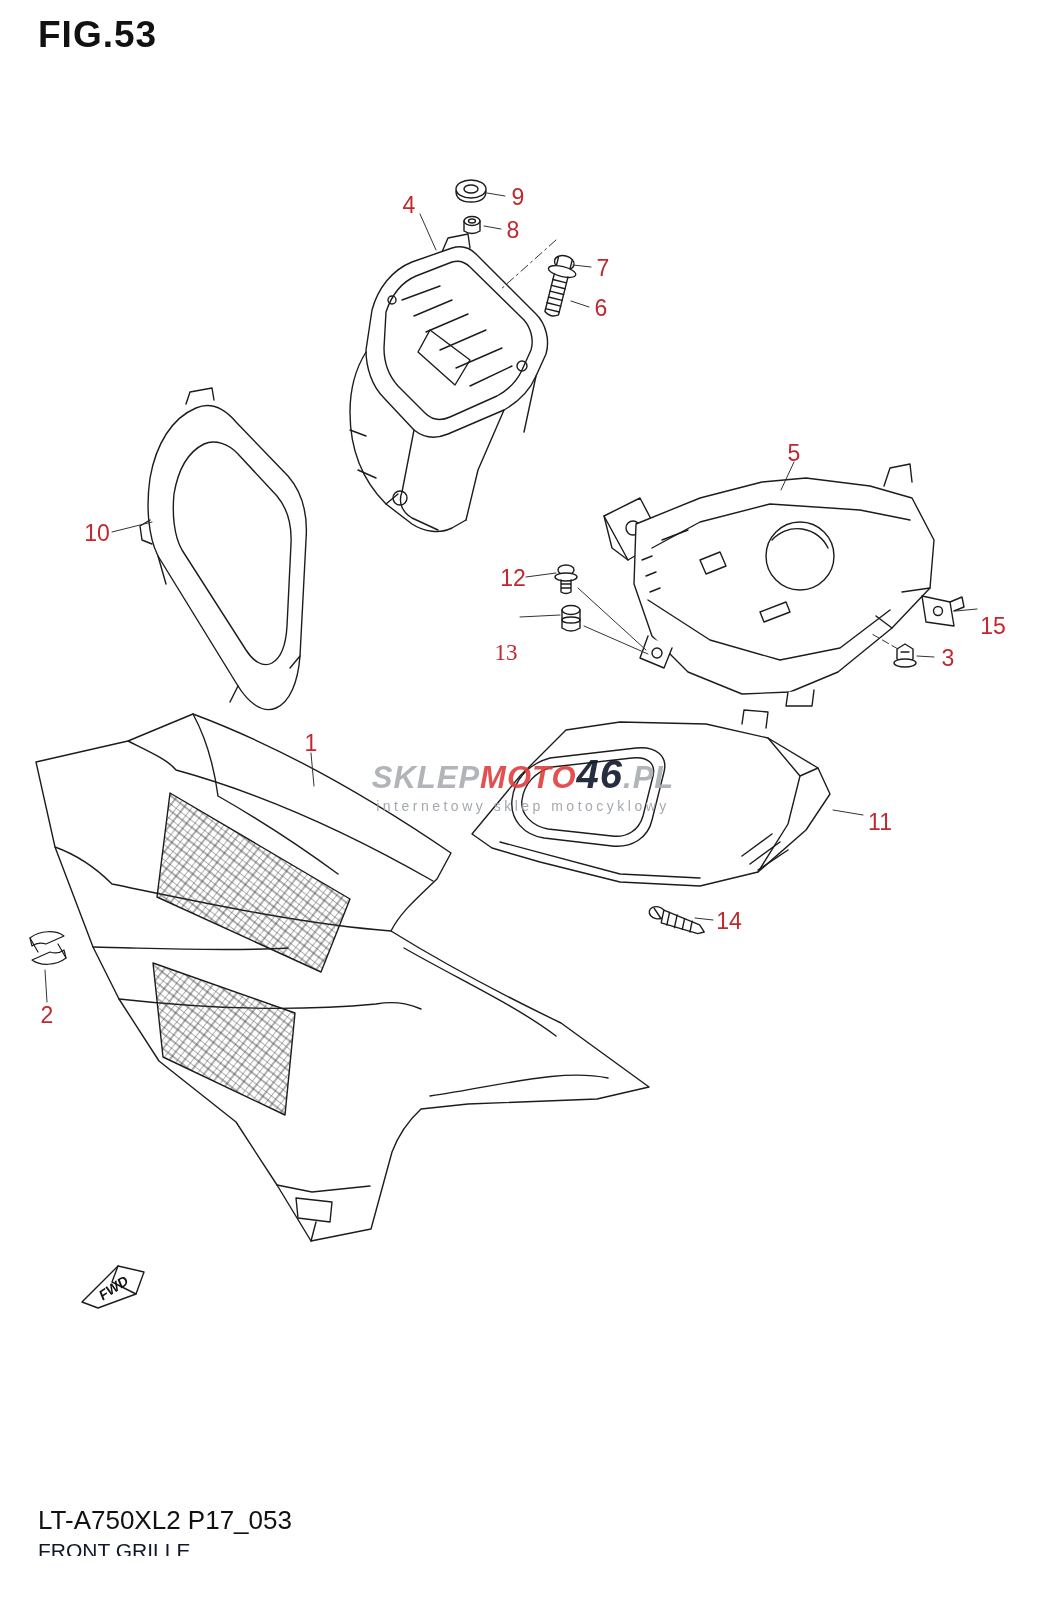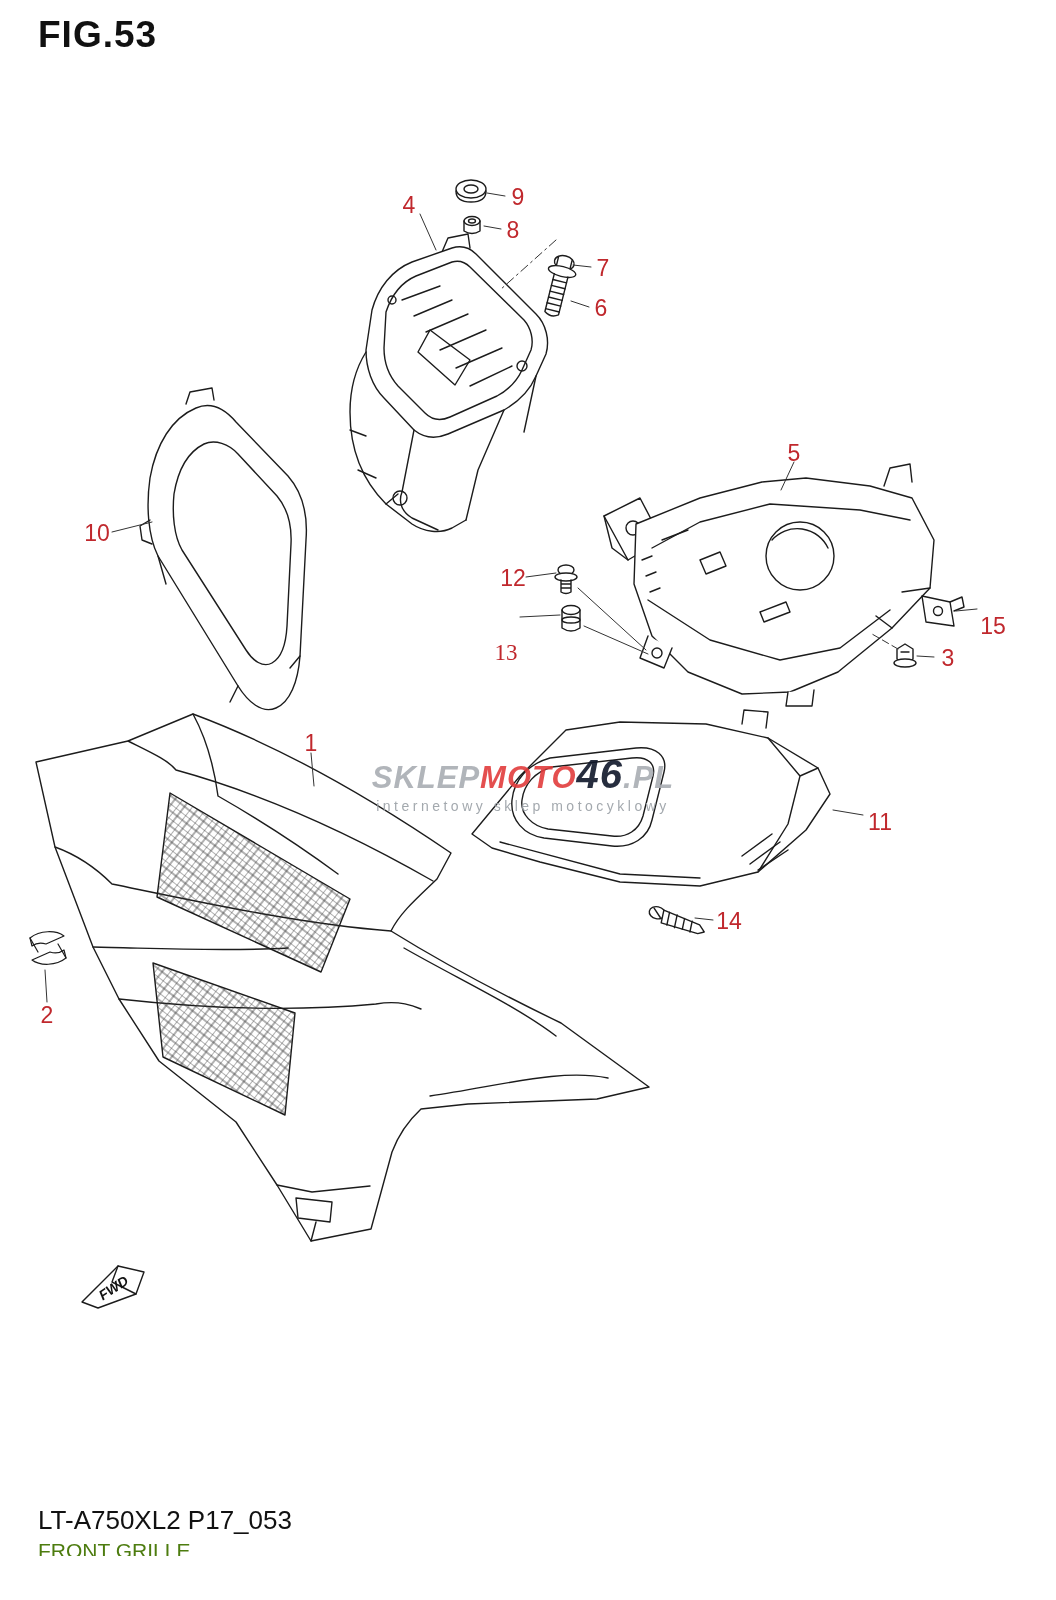--- a/index.html
+++ b/index.html
@@ -18,21 +18,21 @@
     color:var(--label-color,#c0282d);font-size:23px;font-weight:500;line-height:1;
   }
   .watermark{
     position:absolute;left:318px;top:752px;width:410px;text-align:center;
     opacity:.9;pointer-events:none;
   }
   .wm-main{font-size:31px;font-weight:700;font-style:italic;letter-spacing:1px;white-space:nowrap;}
   .wm-big{font-size:40px;}
   .wm-sub{margin-top:1px;font-size:14px;font-weight:500;letter-spacing:3.5px;color:#9aa0a6;white-space:nowrap;}
   .footer-code{position:absolute;left:38px;top:1505px;font-size:26px;color:#111;}
-  .footer-name{position:absolute;left:38px;top:1539px;font-size:21px;color:#4d7c0f;}
+  .footer-name{position:absolute;left:38px;top:1539px;font-size:21px;color:#0f172a;}
 </style>
 </head>
 <body>
 
 <div class="canvas">
 
   <div class="fig-title">FIG.53</div>
 
   <svg class="art" viewBox="0 0 1056 1600" fill="none" stroke="#1c1c1c" stroke-width="1.4" stroke-linejoin="round" stroke-linecap="round">
     <defs>

